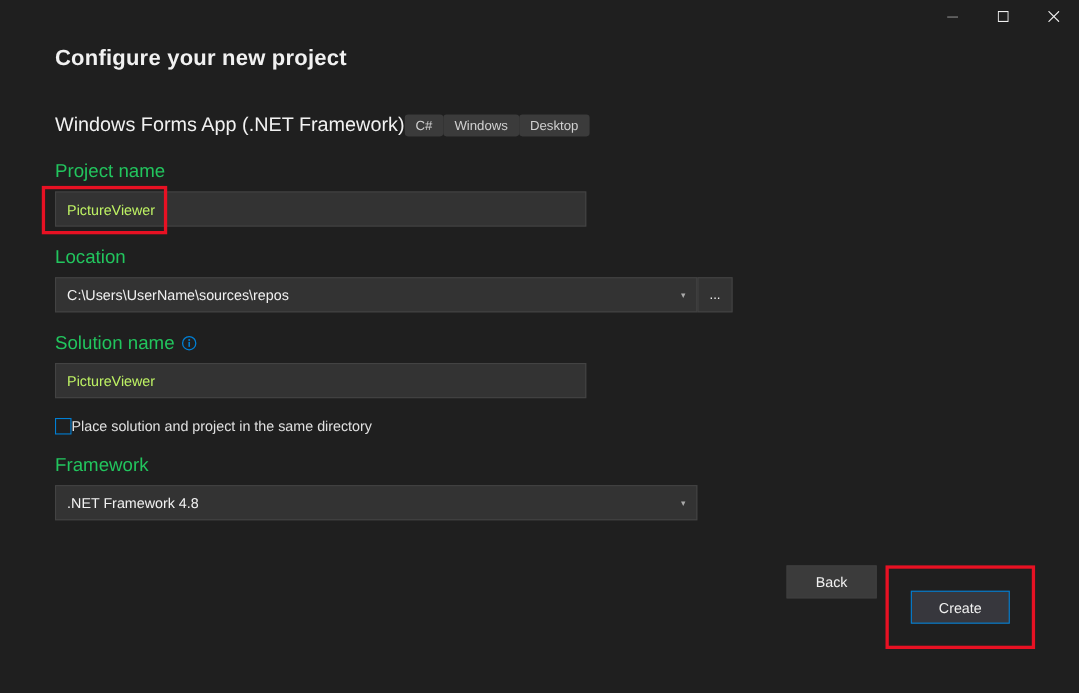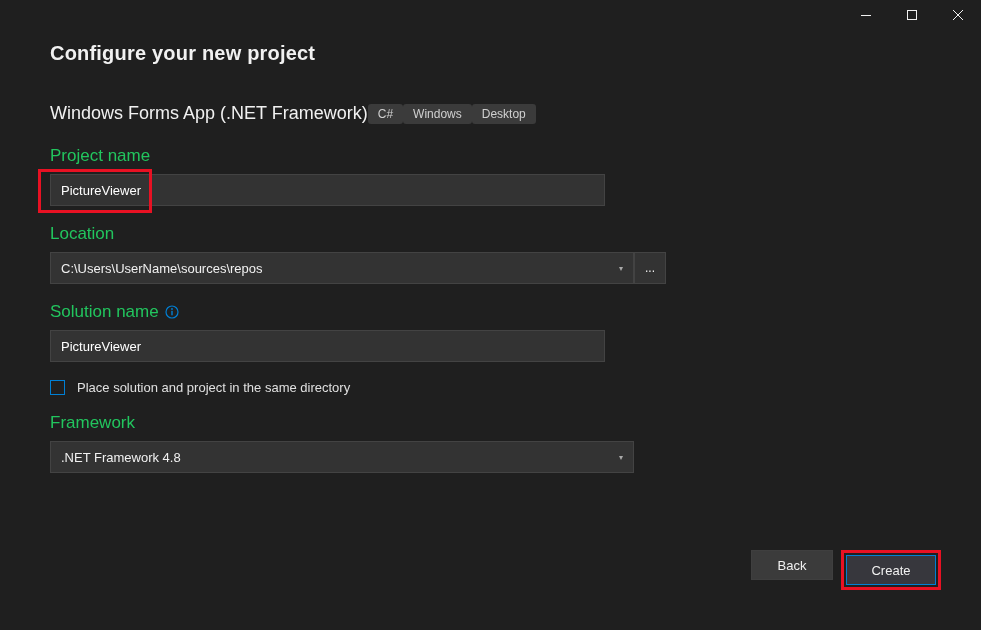--- a/index.html
+++ b/index.html
@@ -64,25 +64,25 @@
     }
     .field-label {
       font-size: 17px;
       color: #22c55e;
       display: flex;
       align-items: center;
       gap: 6px;
     }
     .field-group { margin-bottom: 18px; }
     .input-text {
-      width: 555px;
+      width: 483px;
       height: 32px;
       background: #333333;
       border: 1px solid #434343;
-      color: #ffffff;
+      color: #bef264;
       font-size: 13px;
       padding: 0 10px;
       margin-top: 8px;
       outline: none;
     }
     .dropdown-wrap {
       display: flex;
       align-items: center;
       margin-top: 8px;
     }
@@ -115,21 +115,21 @@
     }
     .info-icon {
       display: inline-flex;
       align-items: center;
       justify-content: center;
       width: 14px;
       height: 14px;
     }
     .checkbox-row {
       display: flex;
-      gap: 12px;
+      gap: 0;
       margin-top: 4px;
     }
     .checkbox-box {
       width: 15px;
       height: 15px;
       border: 1px solid #007fd4;
       background: transparent;
     }
     .checkbox-label {
       font-size: 13px;
@@ -156,21 +156,21 @@
     .btn-back {
       background: #3b3b3b;
     }
     .btn-create {
       background: #37373d;
       border: 1px solid #007fd4;
       min-width: 90px;
     }
     .create-highlight {
       border: 3px solid #e81123;
-      padding: 2px;
+      padding: 20px;
     }
     .pn-highlight {
       position: absolute;
       left: 38px;
       top: 169px;
       width: 114px;
       height: 44px;
       border: 3px solid #e81123;
       pointer-events: none;
     }

